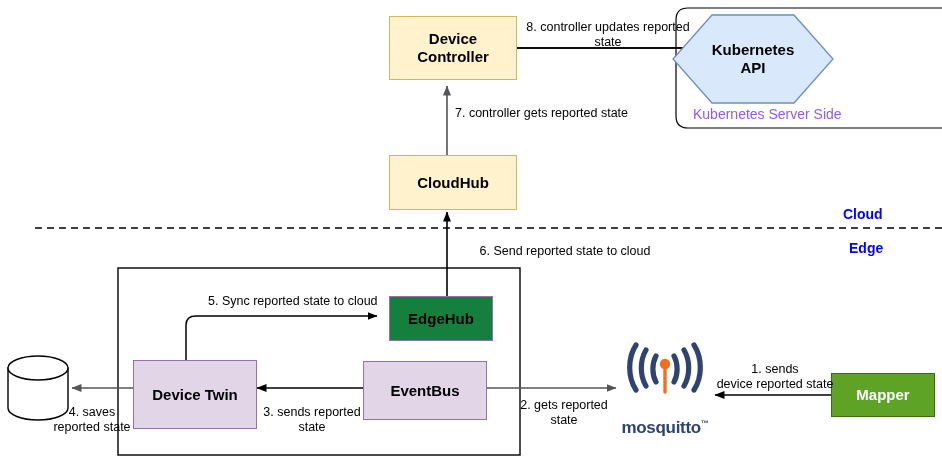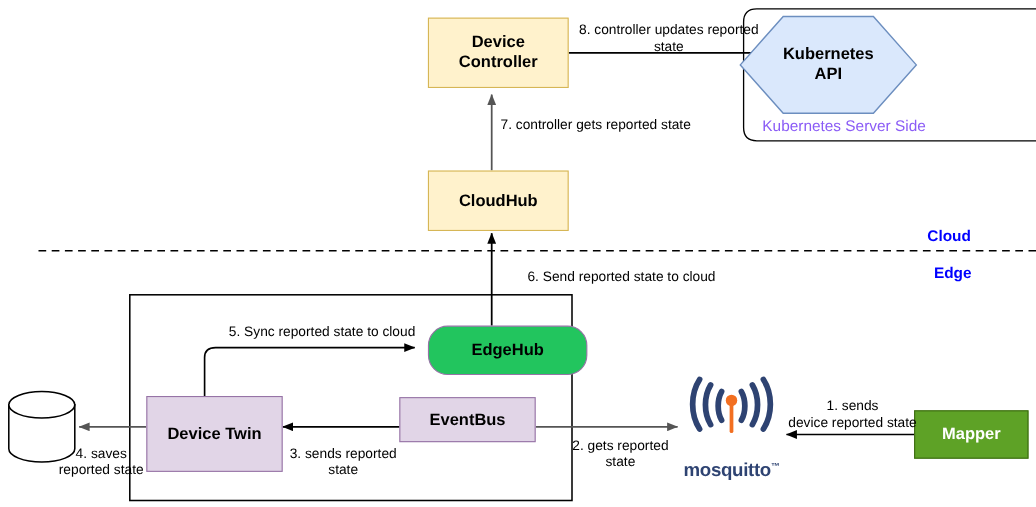--- a/index.html
+++ b/index.html
@@ -88,29 +88,29 @@
     <span style="white-space:pre-line;">Kubernetes
 API</span>
   </div>
 
   <div class="kss-lbl" style="left:693px;top:106px;">Kubernetes Server Side</div>
 
   <div class="node box title" style="left:389px;top:155px;width:128px;height:55px;background:#fff2cc;border-color:#d6b656;">
     <span>CloudHub</span>
   </div>
 
-  <div class="node box title" style="left:389px;top:296px;width:145px;height:45px;background:#22c55e;border-color:#9673a6;border-radius:18px;">
+  <div class="node box title" style="left:389px;top:296px;width:104px;height:45px;background:#15803d;border-color:#9673a6;">
     <span>EdgeHub</span>
   </div>
 
   <div class="node box title" style="left:133px;top:360px;width:124px;height:69px;background:#e1d5e7;border-color:#9673a6;">
     <span>Device Twin</span>
   </div>
 
-  <div class="node box title" style="left:363px;top:361px;width:124px;height:41px;background:#e1d5e7;border-color:#9673a6;">
+  <div class="node box title" style="left:363px;top:361px;width:124px;height:59px;background:#e1d5e7;border-color:#9673a6;">
     <span>EventBus</span>
   </div>
 
   <div class="node box title" style="left:831px;top:373px;width:104px;height:44px;background:#5ea226;border-color:#3d6b13;color:#ffffff;">
     <span>Mapper</span>
   </div>
 
   <div class="node" style="left:8px;top:356px;width:60px;height:64px;"></div>
 
   <div style="position:absolute;left:613px;top:394px;width:104px;text-align:center;

